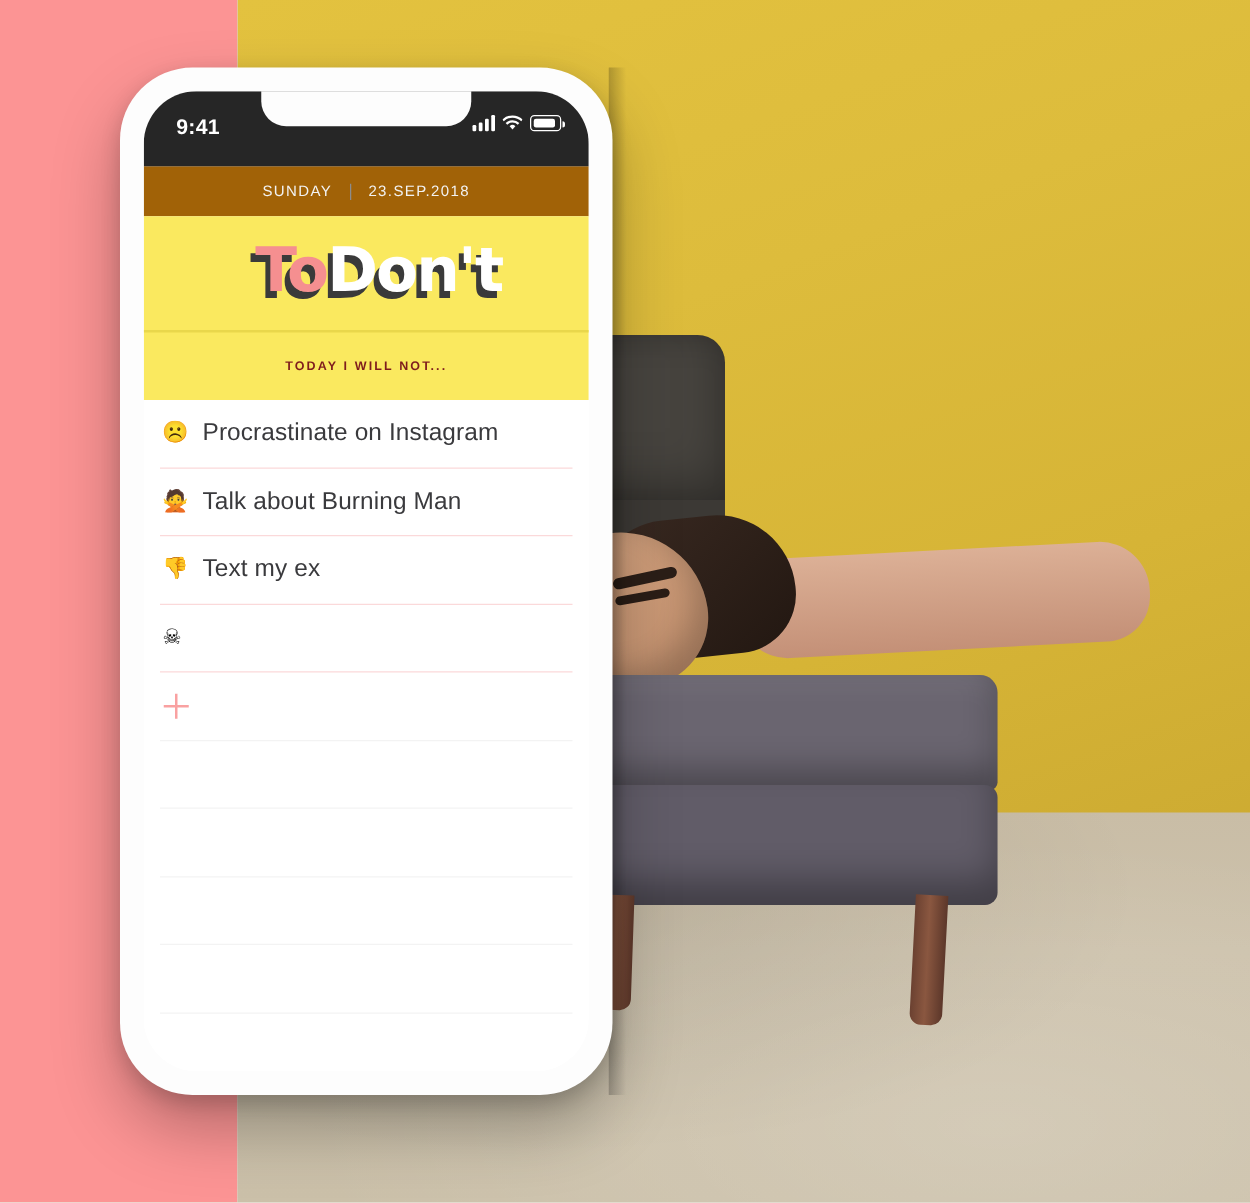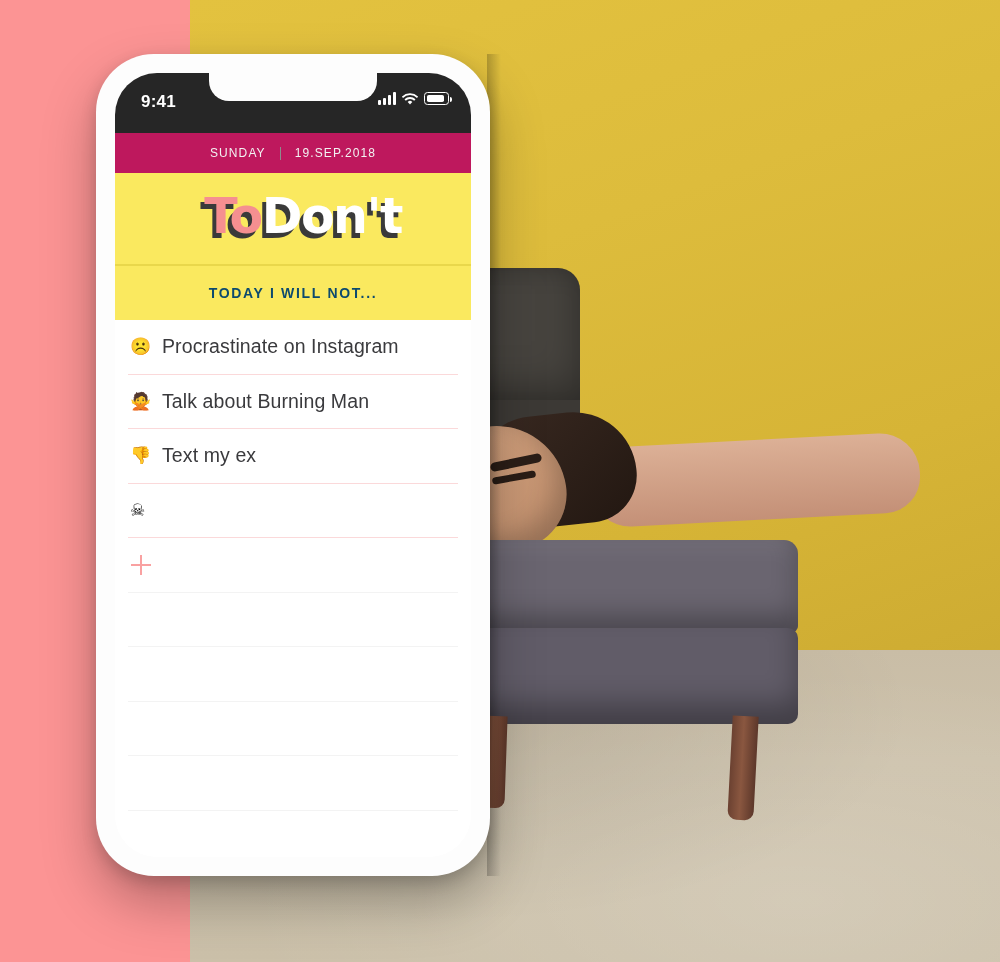--- a/index.html
+++ b/index.html
@@ -279,21 +279,21 @@
     width:2.4px; height:5px; background:#fff; border-radius:0 2px 2px 0;
   }
   .battery em {
     position:absolute; left:1.6px; top:1.6px; bottom:1.6px;
     width: 76%; background:#fff; border-radius:1.8px; display:block;
   }
 
   
   .datebar {
     height: 40px;
-    background: #be185d;
+    background: #a16207;
     display: flex; align-items: center; justify-content: center;
     gap: 14px;
     color: #f2f2f2;
     font-size: 12px;
     letter-spacing: 1.1px;
     font-weight: 500;
   }
   .datebar .sep {
     width: 1px; height: 13px; background: #8c8c8c; display:block;
   }
@@ -319,24 +319,24 @@
   .logo .t2 { color: #ffffff; }
 
   
   .subblock {
     height: 56px;
     background: #fae95f;
     border-top: 2px solid #e9d74b;
     display: flex; align-items: center; justify-content: center;
   }
   .subblock span {
-    font-size: 14px;
+    font-size: 10px;
     font-weight: bold;
     letter-spacing: 1.7px;
-    color: #0c4a6e;
+    color: #7f1d1d;
   }
 
   
   .list { background: #fff; }
   .row {
     height: 54.5px;
     display: flex; align-items: center;
     margin: 0 13px;
     border-bottom: 1.6px solid #fbd9da;
   }
@@ -426,21 +426,21 @@
           </span>
           <span class="battery">
               <em></em>
             </span>
         </div>
       </div>
 
       <div class="datebar">
         <span>SUNDAY</span>
         <span class="sep"></span>
-        <span>19.SEP.2018</span>
+        <span>23.SEP.2018</span>
       </div>
 
       <div class="logoblock">
         <div class="logo">
           <span class="t1">To</span><span class="t2">Don't</span>
         </div>
       </div>
 
       <div class="subblock">
         <span>TODAY I WILL NOT...</span>

